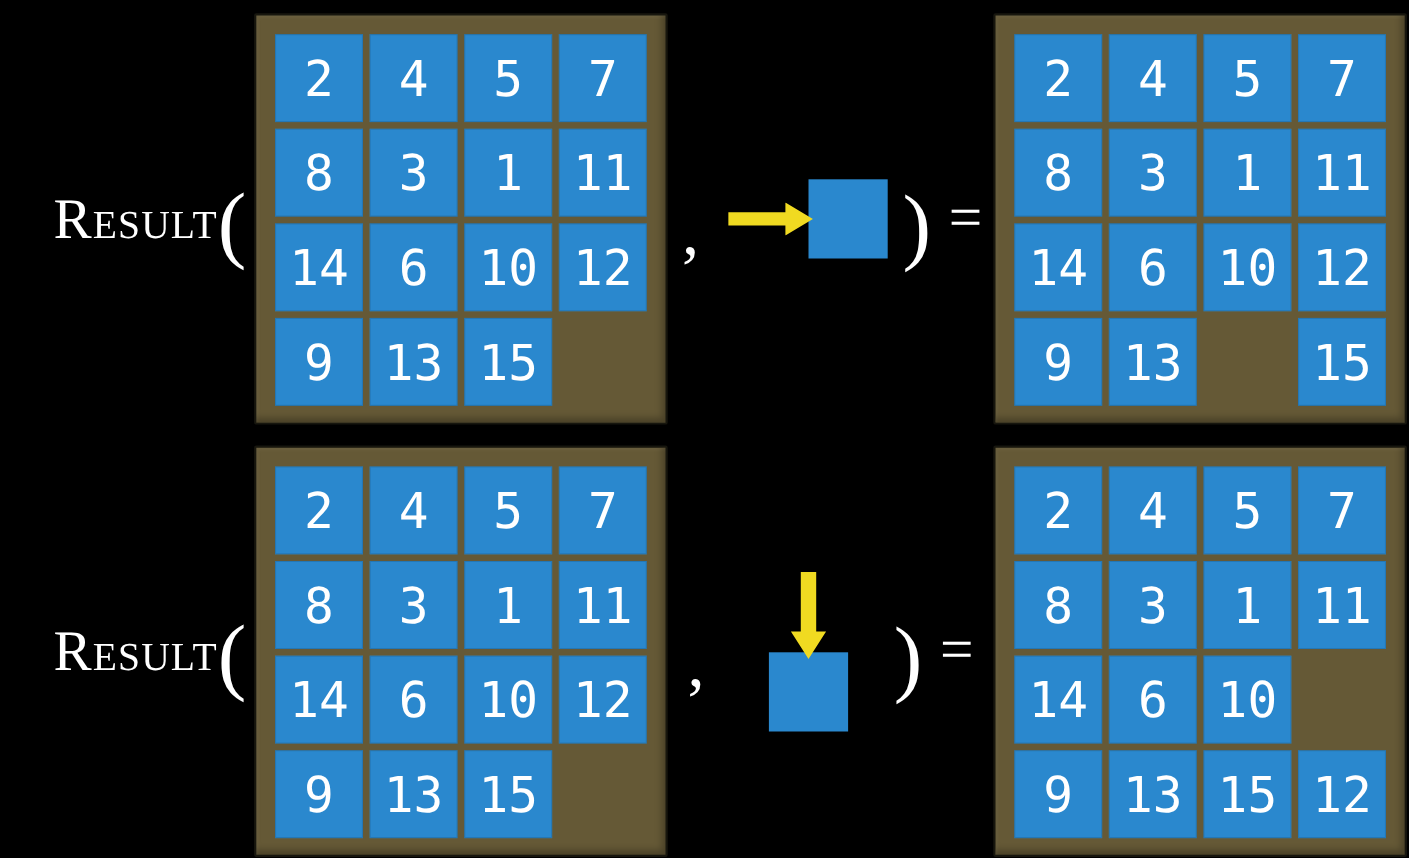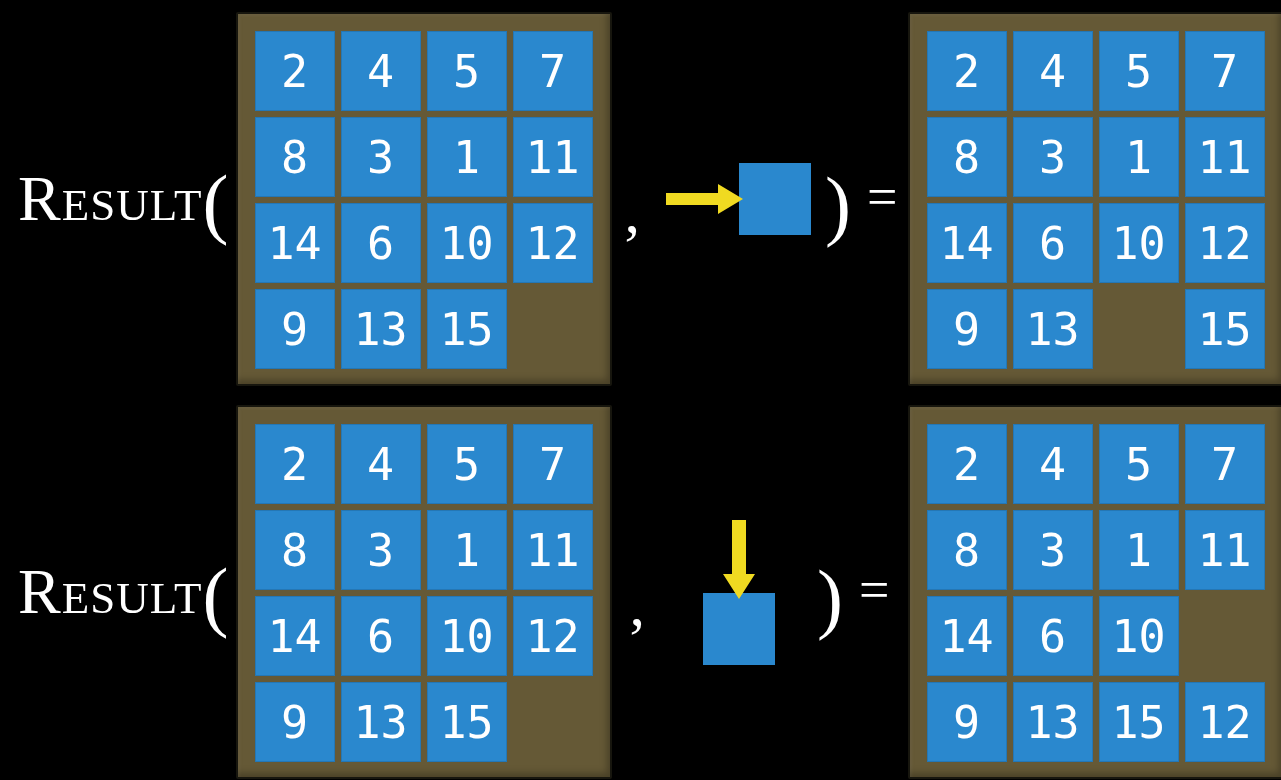--- a/index.html
+++ b/index.html
@@ -8,21 +8,21 @@
     overflow:hidden;box-sizing:border-box;padding-top:12px;
     font-family:"Liberation Serif", serif;color:#fff;
   }
   .eq-row{display:flex;align-items:center;height:374px;}
   .eq-row.first{margin-bottom:19px;}
 
   .label{
     flex:0 0 231px;box-sizing:border-box;display:flex;align-items:center;
     justify-content:flex-end;padding-right:7px;white-space:nowrap;
   }
-  .func-name{font-variant:small-caps;font-size:64px;letter-spacing:1px;margin-left:18px;}
+  .func-name{font-variant:small-caps;font-size:52px;letter-spacing:1px;margin-left:18px;}
   .big-paren{font-size:78px;font-weight:400;line-height:0;display:inline-block;}
   .label .big-paren{transform:translateY(4px);}
 
   .frame{
     flex:0 0 376px;height:374px;box-sizing:border-box;background:#655936;
     border:2px solid #17160e;border-radius:2px;padding:17px;
     display:grid;grid-template-columns:repeat(4,80px);grid-template-rows:repeat(4,80px);
     gap:6px;box-shadow:inset -3px -4px 7px rgba(0,0,0,0.28), inset 2px 2px 3px rgba(255,255,255,0.06);
   }
   .tile{

